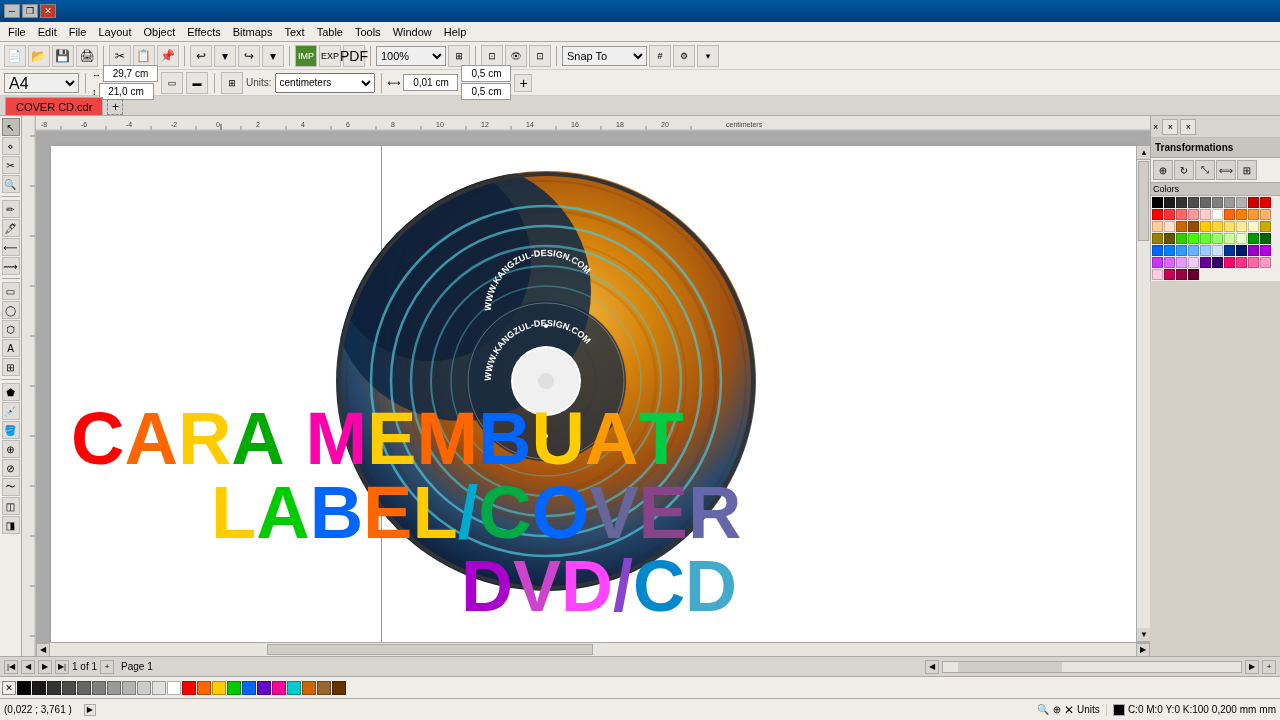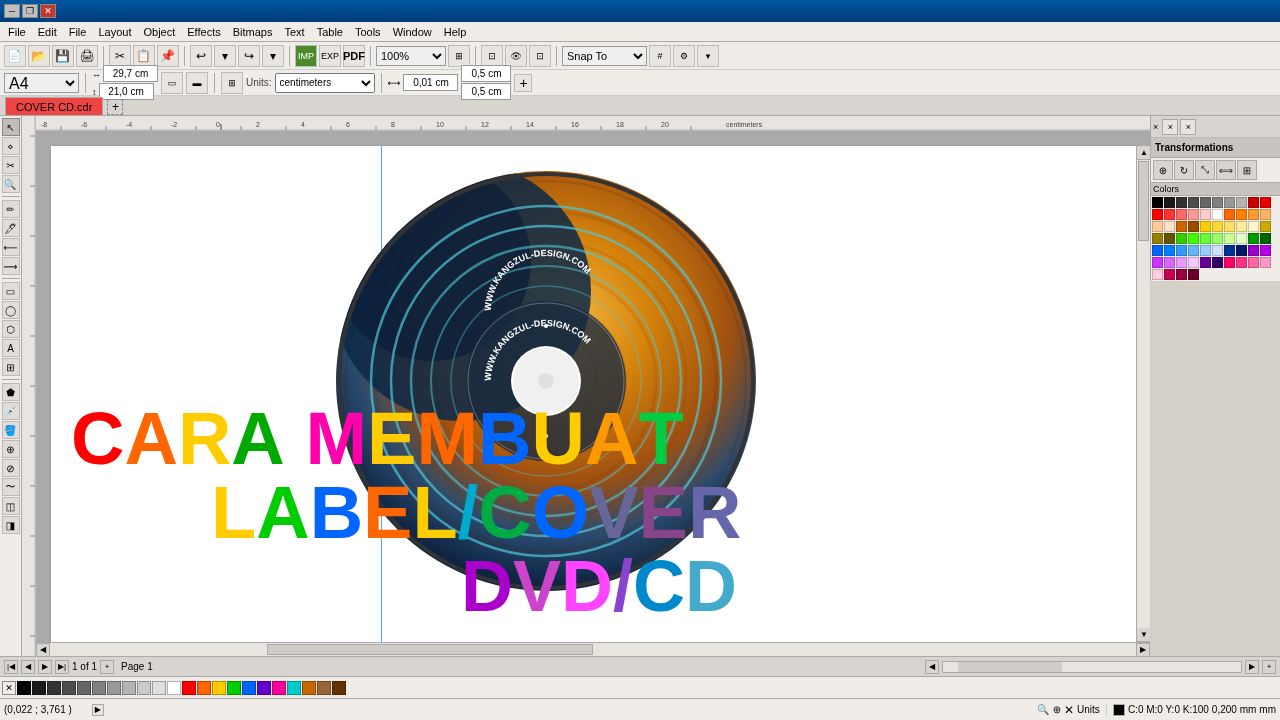--- a/index.html
+++ b/index.html
@@ -232,21 +232,21 @@
   <div class="tb-btn">📋</div>
   <div class="tb-btn">📌</div>
   <div class="tb-sep"></div>
   <div class="tb-btn">↩</div>
   <div class="tb-btn">▾</div>
   <div class="tb-btn">↪</div>
   <div class="tb-btn">▾</div>
   <div class="tb-sep"></div>
   <div class="tb-btn" style="background:#4a8a2a;color:white;font-size:9px;">IMP</div>
   <div class="tb-btn" style="font-size:9px;">EXP</div>
-  <div class="tb-btn" style="font-size:11px;font-weight:bold;">PDF</div>
+  <div class="tb-btn" style="font-size:14px;">PDF</div>
   <div class="tb-sep"></div>
   <select class="zoom-select">
     <option>100%</option>
     <option>50%</option>
     <option>200%</option>
   </select>
   <div class="tb-btn" style="font-size:9px;">⊞</div>
   <div class="tb-sep"></div>
   <div class="tb-btn" style="font-size:9px;">⊡</div>
   <div class="tb-btn" style="font-size:9px;">👁</div>
@@ -639,21 +639,21 @@
       <div style="width: 14px; height: 14px; background: rgb(102, 0, 204); border: 1px solid rgba(0, 0, 0, 0.3); cursor: pointer; flex-shrink: 0;"></div>
       <div style="width: 14px; height: 14px; background: rgb(255, 0, 153); border: 1px solid rgba(0, 0, 0, 0.3); cursor: pointer; flex-shrink: 0;"></div>
       <div style="width: 14px; height: 14px; background: rgb(0, 204, 204); border: 1px solid rgba(0, 0, 0, 0.3); cursor: pointer; flex-shrink: 0;"></div>
       <div style="width: 14px; height: 14px; background: rgb(204, 102, 0); border: 1px solid rgba(0, 0, 0, 0.3); cursor: pointer; flex-shrink: 0;"></div>
       <div style="width: 14px; height: 14px; background: rgb(153, 102, 51); border: 1px solid rgba(0, 0, 0, 0.3); cursor: pointer; flex-shrink: 0;"></div>
       <div style="width: 14px; height: 14px; background: rgb(102, 51, 0); border: 1px solid rgba(0, 0, 0, 0.3); cursor: pointer; flex-shrink: 0;"></div>
     </div>
 </div>
 
 <div id="statusbar" style="height:22px;background:#f0ece8;border-top:1px solid #aaa;display:flex;align-items:center;padding:0 4px;font-size:10px;gap:6px;">
-  <div style="display:flex;align-items:center;gap:20px;">
+  <div style="display:flex;align-items:center;gap:12px;">
     <span>(0,022 ; 3,761 )</span>
     <div style="width:12px;height:12px;background:#e8e4e0;border:1px solid #aaa;display:flex;align-items:center;justify-content:center;font-size:8px;cursor:pointer;">▶</div>
   </div>
   <div style="flex:1;"></div>
   <div style="display:flex;align-items:center;gap:3px;">
     <span>🔍</span>
     <span>⊕</span>
     <span style="font-size:12px;">✕</span>
     <span>Units</span>
   </div>

